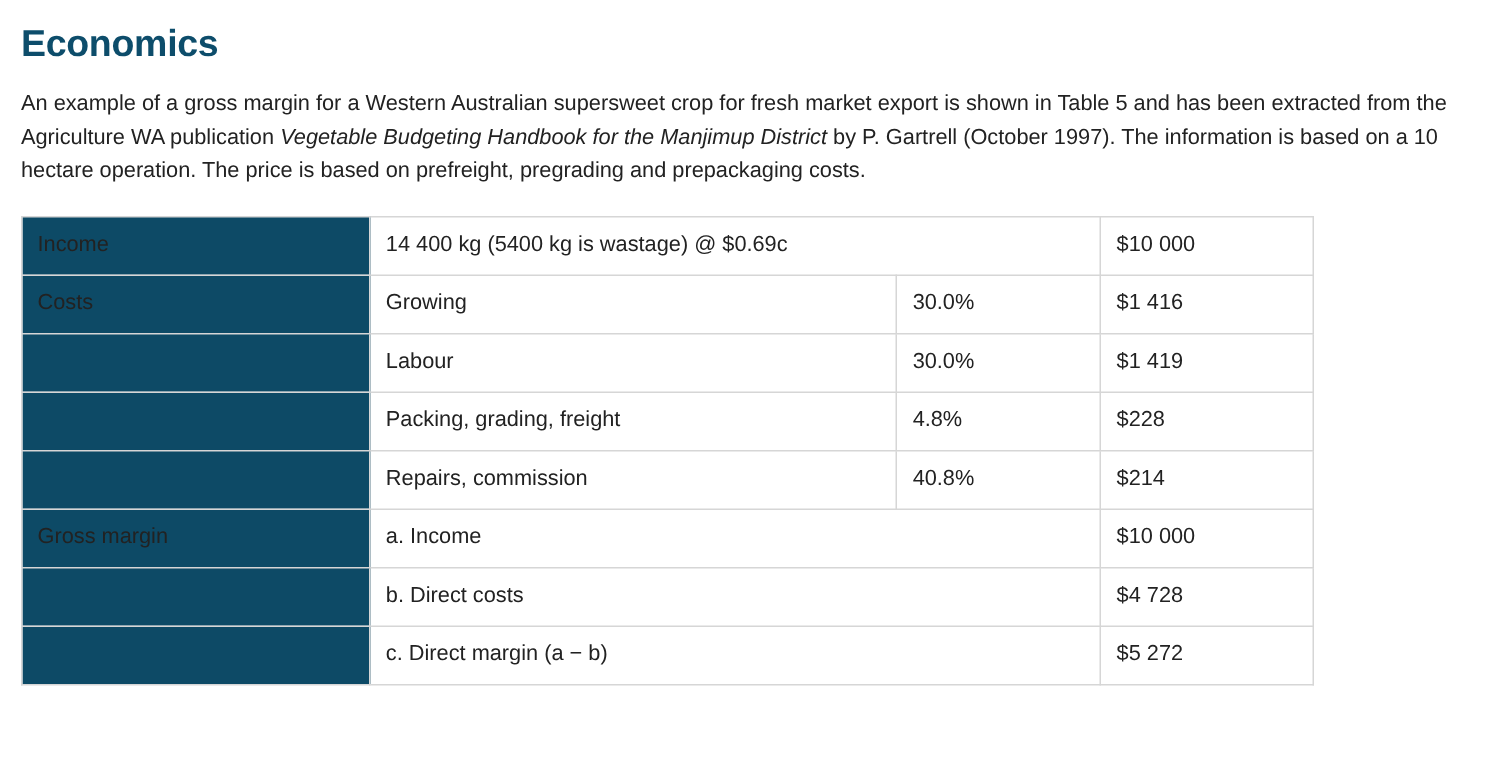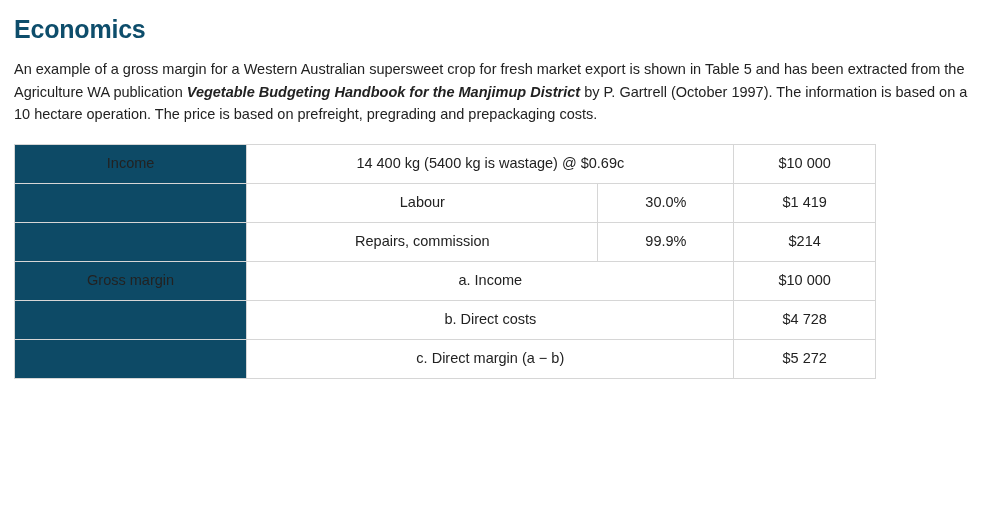--- a/index.html
+++ b/index.html
@@ -29,37 +29,35 @@
   }
   .intro {
     font-size: 14.5px;
     line-height: 22.5px;
     color: #222222;
     margin: 0 0 18px 0;
     max-width: 960px;
   }
   .intro .title-italic {
     font-style: italic;
-    font-weight: bold;
   }
   table.gm-table {
     border-collapse: collapse;
     width: 862px;
     table-layout: fixed;
     margin: 0 0 10px 0;
   }
   table.gm-table td {
     border: 1px solid #d6d6d6;
     font-size: 14.5px;
     line-height: 19px;
     color: #222222;
     padding: 9px 10px 10px 10px;
     vertical-align: middle;
     height: 17px;
-    text-align: center;
   }
   td.label-cell {
     background: #0d4a66;
     color: #ffffff;
     border: 1px solid #0d4a66;
     font-size: 14.5px;
     padding-left: 12px;
   }
   .col-label { width: 205px; }
   .col-desc  { width: 310px; }
@@ -83,34 +81,46 @@
       <col class="col-amt">
     </colgroup>
     <tbody>
 
       <tr>
         <td class="label-cell">Income</td>
         <td colspan="2">14 400 kg (5400 kg is wastage) @ $0.69c</td>
         <td>$10 000</td>
       </tr>
 
+      <tr>
+        <td class="label-cell">Costs</td>
+        <td>Growing</td>
+        <td>30.0%</td>
+        <td>$1 416</td>
+      </tr>
 
 
       <tr>
         <td class="label-cell"></td>
         <td>Labour</td>
         <td>30.0%</td>
         <td>$1 419</td>
       </tr>
 
+      <tr>
+        <td class="label-cell"></td>
+        <td>Packing, grading, freight</td>
+        <td>4.8%</td>
+        <td>$228</td>
+      </tr>
 
       <tr>
         <td class="label-cell"></td>
         <td>Repairs, commission</td>
-        <td>99.9%</td>
+        <td>40.8%</td>
         <td>$214</td>
       </tr>
 
       <tr>
         <td class="label-cell">Gross margin</td>
         <td colspan="2">a. Income</td>
         <td>$10 000</td>
       </tr>
 
       <tr>

